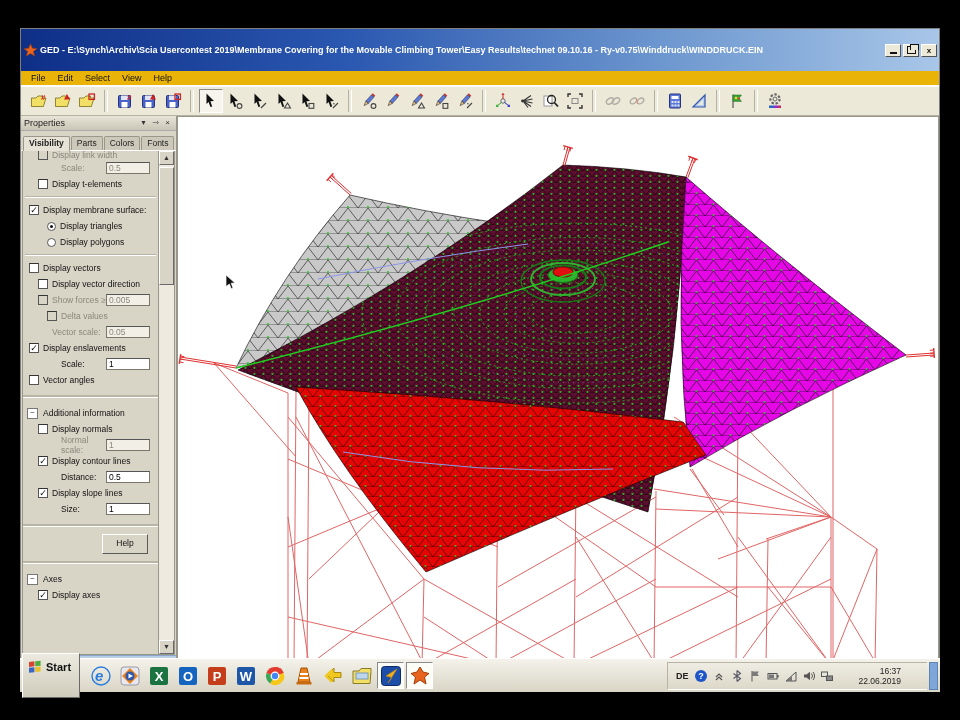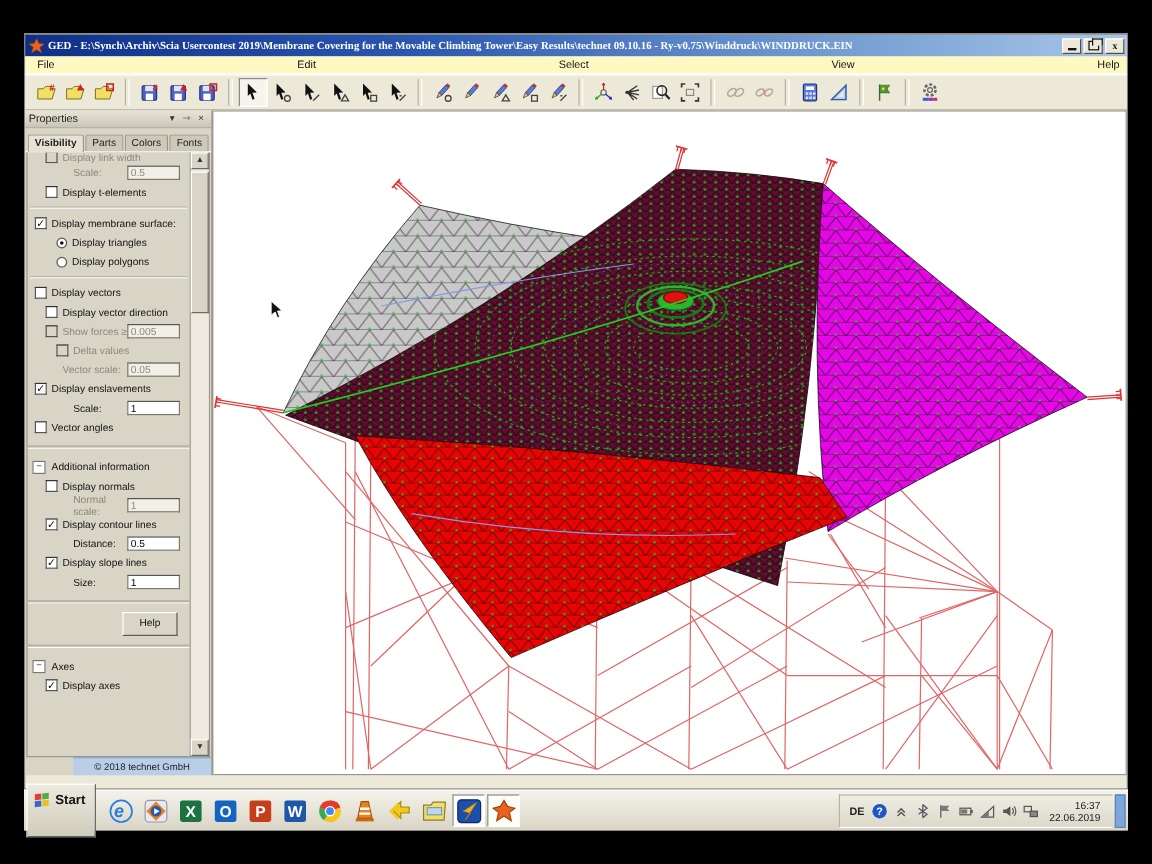--- a/index.html
+++ b/index.html
@@ -1,31 +1,31 @@
 <!DOCTYPE html>
 <html><head>
 <meta charset="utf-8">
 <style>
   html,body{margin:0;padding:0;background:#000;}
   #frame{position:relative;width:960px;height:720px;background:#000;border-radius:26px;overflow:hidden;
          font-family:"Liberation Sans",sans-serif;-webkit-font-smoothing:none;}
   #screen{position:absolute;left:20px;top:28px;width:920px;height:664px;background:#ece9d8;}
   
   #app{position:absolute;left:0;top:0;width:920px;height:630px;background:#ece9d8;border:1px solid #7f7f7f;box-sizing:border-box;}
-  .titlebar{height:18px;display:flex;align-items:center;padding:0 2px;
-    background:linear-gradient(90deg,#0f2f87 0%,#2a57b0 35%,#6d97cf 70%,#a8c6e8 100%);font-family:Liberation Serif, serif;}
+  .titlebar{height:18px;display:flex;align-items:center;padding:12px 2px;
+    background:linear-gradient(90deg,#0f2f87 0%,#2a57b0 35%,#6d97cf 70%,#a8c6e8 100%);}
   .titlebar .appicon{width:13px;height:13px;margin:0 3px 0 1px;flex:0 0 auto;}
   .titlebar .ttext{color:#fff;font-size:9px;font-weight:bold;white-space:nowrap;overflow:hidden;flex:1;}
   .winbtn{width:16px;height:13px;margin-left:2px;background:#ece9d8;border:1px solid #fff;
     border-right-color:#505050;border-bottom-color:#505050;display:flex;align-items:center;justify-content:center;
     font-size:8px;font-weight:bold;color:#111;box-sizing:border-box;}
   .glyph-min{width:7px;height:2px;background:#111;margin-top:6px;}
   .glyph-res{width:7px;height:6px;border:1px solid #111;position:relative;}
   .glyph-res:before{content:"";position:absolute;left:2px;top:-3px;width:7px;height:5px;border:1px solid #111;border-bottom:none;background:#ece9d8;}
-  .menubar{height:14px;display:flex;align-items:center;background:#fef9c3;border-bottom:1px solid #fff;padding-left:4px;justify-content:space-between;}
+  .menubar{height:14px;display:flex;align-items:center;background:#eab308;border-bottom:1px solid #fff;padding-left:4px;}
   .menuitem{font-size:9px;color:#111;padding:1px 6px;}
   .toolbar{height:28px;display:flex;align-items:center;background:#ece9d8;border-top:1px solid #fff;border-bottom:1px solid #b5b2a5;padding-left:6px;}
   .tbsep{width:2px;height:22px;margin:0 5px;border-left:1px solid #b5b2a5;border-right:1px solid #fff;}
   .tb-btn{width:24px;height:24px;display:flex;align-items:center;justify-content:center;border:1px solid transparent;box-sizing:border-box;}
   .tb-btn.pressed{background:#f6f4ec;border:1px solid #8a8a8a;border-right-color:#fff;border-bottom-color:#fff;}
   .tb-btn.disabled{opacity:.45;}
   
   .workrow{display:flex;height:554px;}
   .panel{width:157px;background:#d8d4c6;border-right:2px solid #9a978a;display:flex;flex-direction:column;box-sizing:border-box;}
   .p-header{height:14px;background:linear-gradient(180deg,#e8e5d8,#c9c5b6);display:flex;align-items:center;
@@ -74,21 +74,21 @@
   .startbtn{height:26px;display:flex;align-items:center;background:linear-gradient(180deg,#eceadf,#cfccbc);
     border:1px solid #fff;border-right-color:#6a6a6a;border-bottom-color:#6a6a6a;padding:0 8px 17px 5px;margin-right:6px;}
   .startbtn .stext{font-size:11px;font-weight:bold;color:#111;margin-left:4px;}
   .qicon{width:27px;height:27px;display:flex;align-items:center;justify-content:center;margin:0 1px;
     border:1px solid transparent;box-sizing:border-box;}
   .qicon.pressed{background:#fdfdf8;border:1px solid #8a8a8a;border-right-color:#fff;border-bottom-color:#fff;}
   .tray{margin-left:auto;display:flex;align-items:center;height:26px;border:1px solid #b8b4a5;border-right:none;
     border-bottom-color:#fff;padding:0 4px;background:linear-gradient(180deg,#efede3,#dcd8c9);}
   .tray .lang{font-size:9px;font-weight:bold;color:#222;margin:0 4px;}
   .trayicon{width:14px;height:14px;margin:0 2px;display:flex;align-items:center;justify-content:center;}
-  .clock{font-size:8.5px;color:#222;text-align:right;line-height:10px;margin:0 6px;}
+  .clock{font-size:8.5px;color:#222;text-align:right;line-height:10px;margin:0 22px;}
   .showdesk{width:7px;height:26px;background:#7ea6d8;border:1px solid #5d84b5;margin-left:2px;}
 </style>
 </head>
 <body>
 
 <div id="frame">
   <div id="screen">
 
     <div id="app">
 

